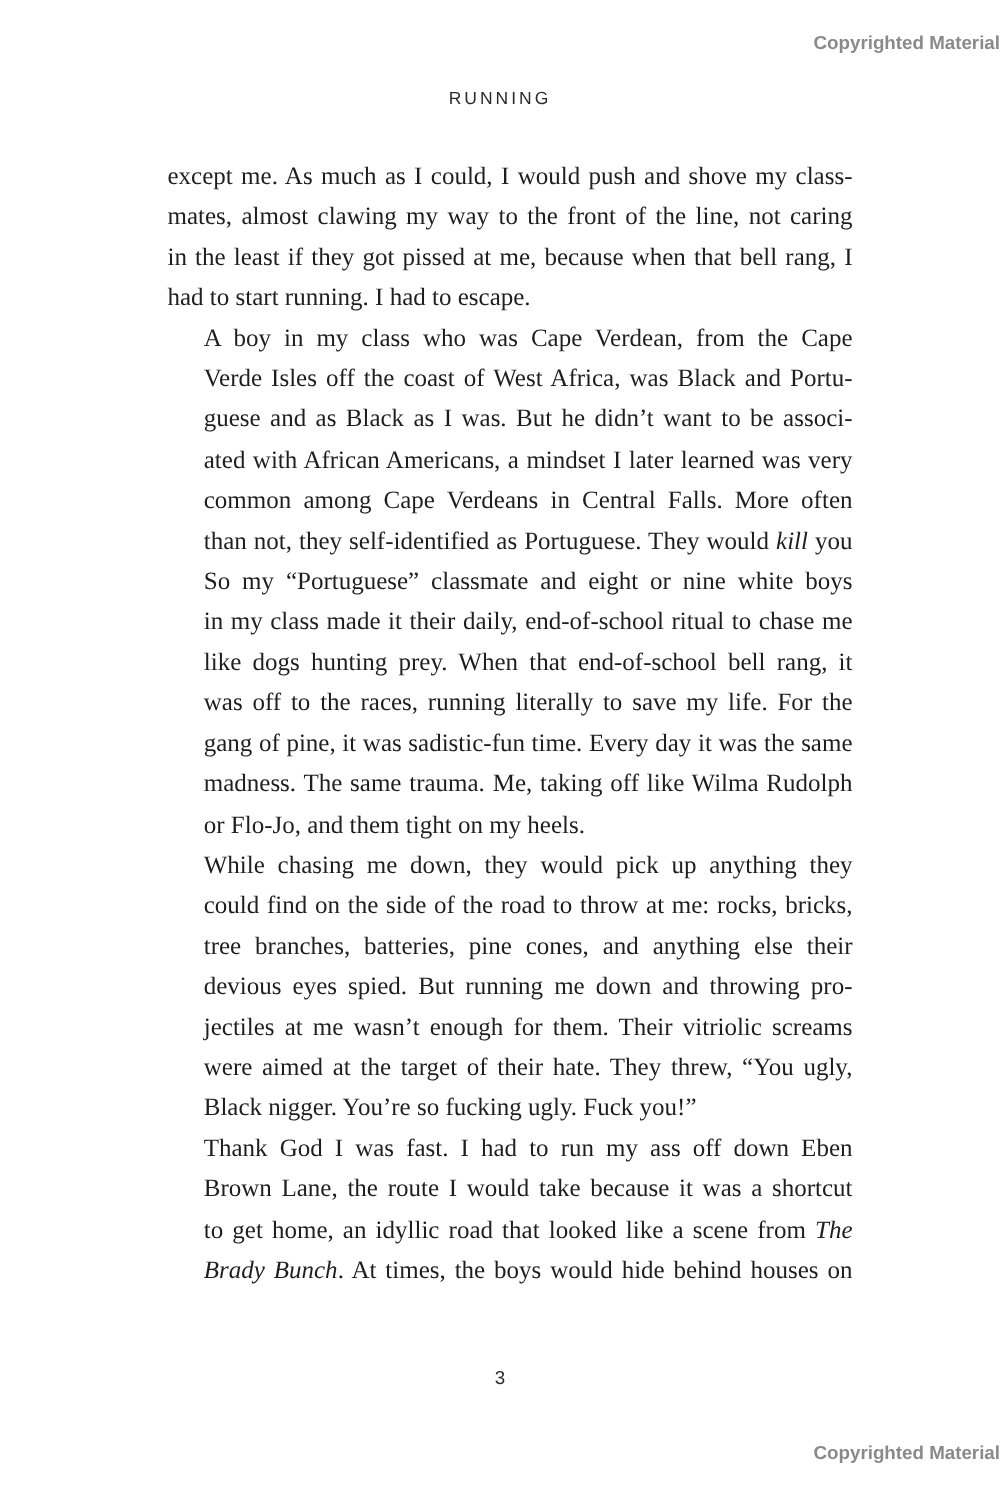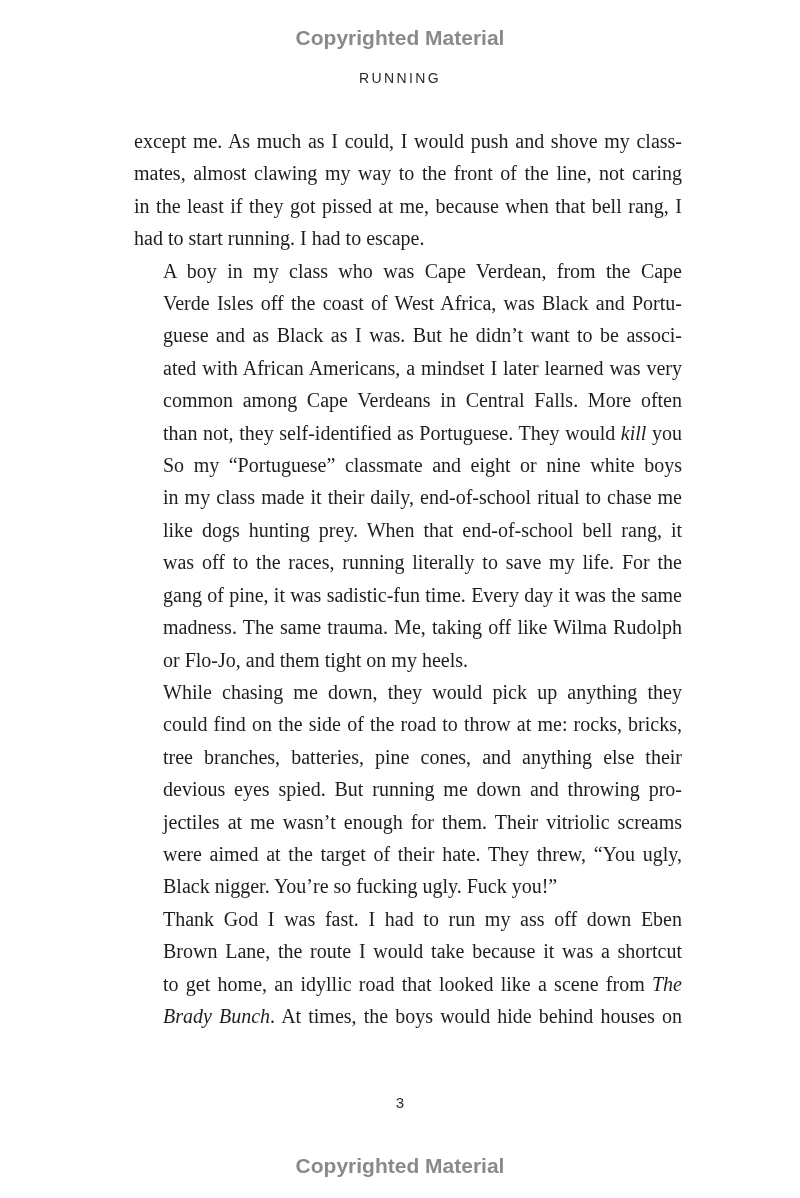--- a/index.html
+++ b/index.html
@@ -10,24 +10,24 @@
     body {
       width: 800px;
       height: 1198px;
       position: relative;
       overflow: hidden;
     }
     .watermark {
       position: absolute;
       left: 0;
       width: 800px;
-      text-align: center;
+      text-align: right;
       font-family: "Liberation Sans", sans-serif;
       font-weight: bold;
-      font-size: 21px;
+      font-size: 15px;
       color: #8a8a8a;
     }
     .watermark.top { top: 26px; }
     .watermark.bottom { top: 1154px; }
     .running-head {
       position: absolute;
       top: 70px;
       left: 0;
       width: 800px;
       text-align: center;

